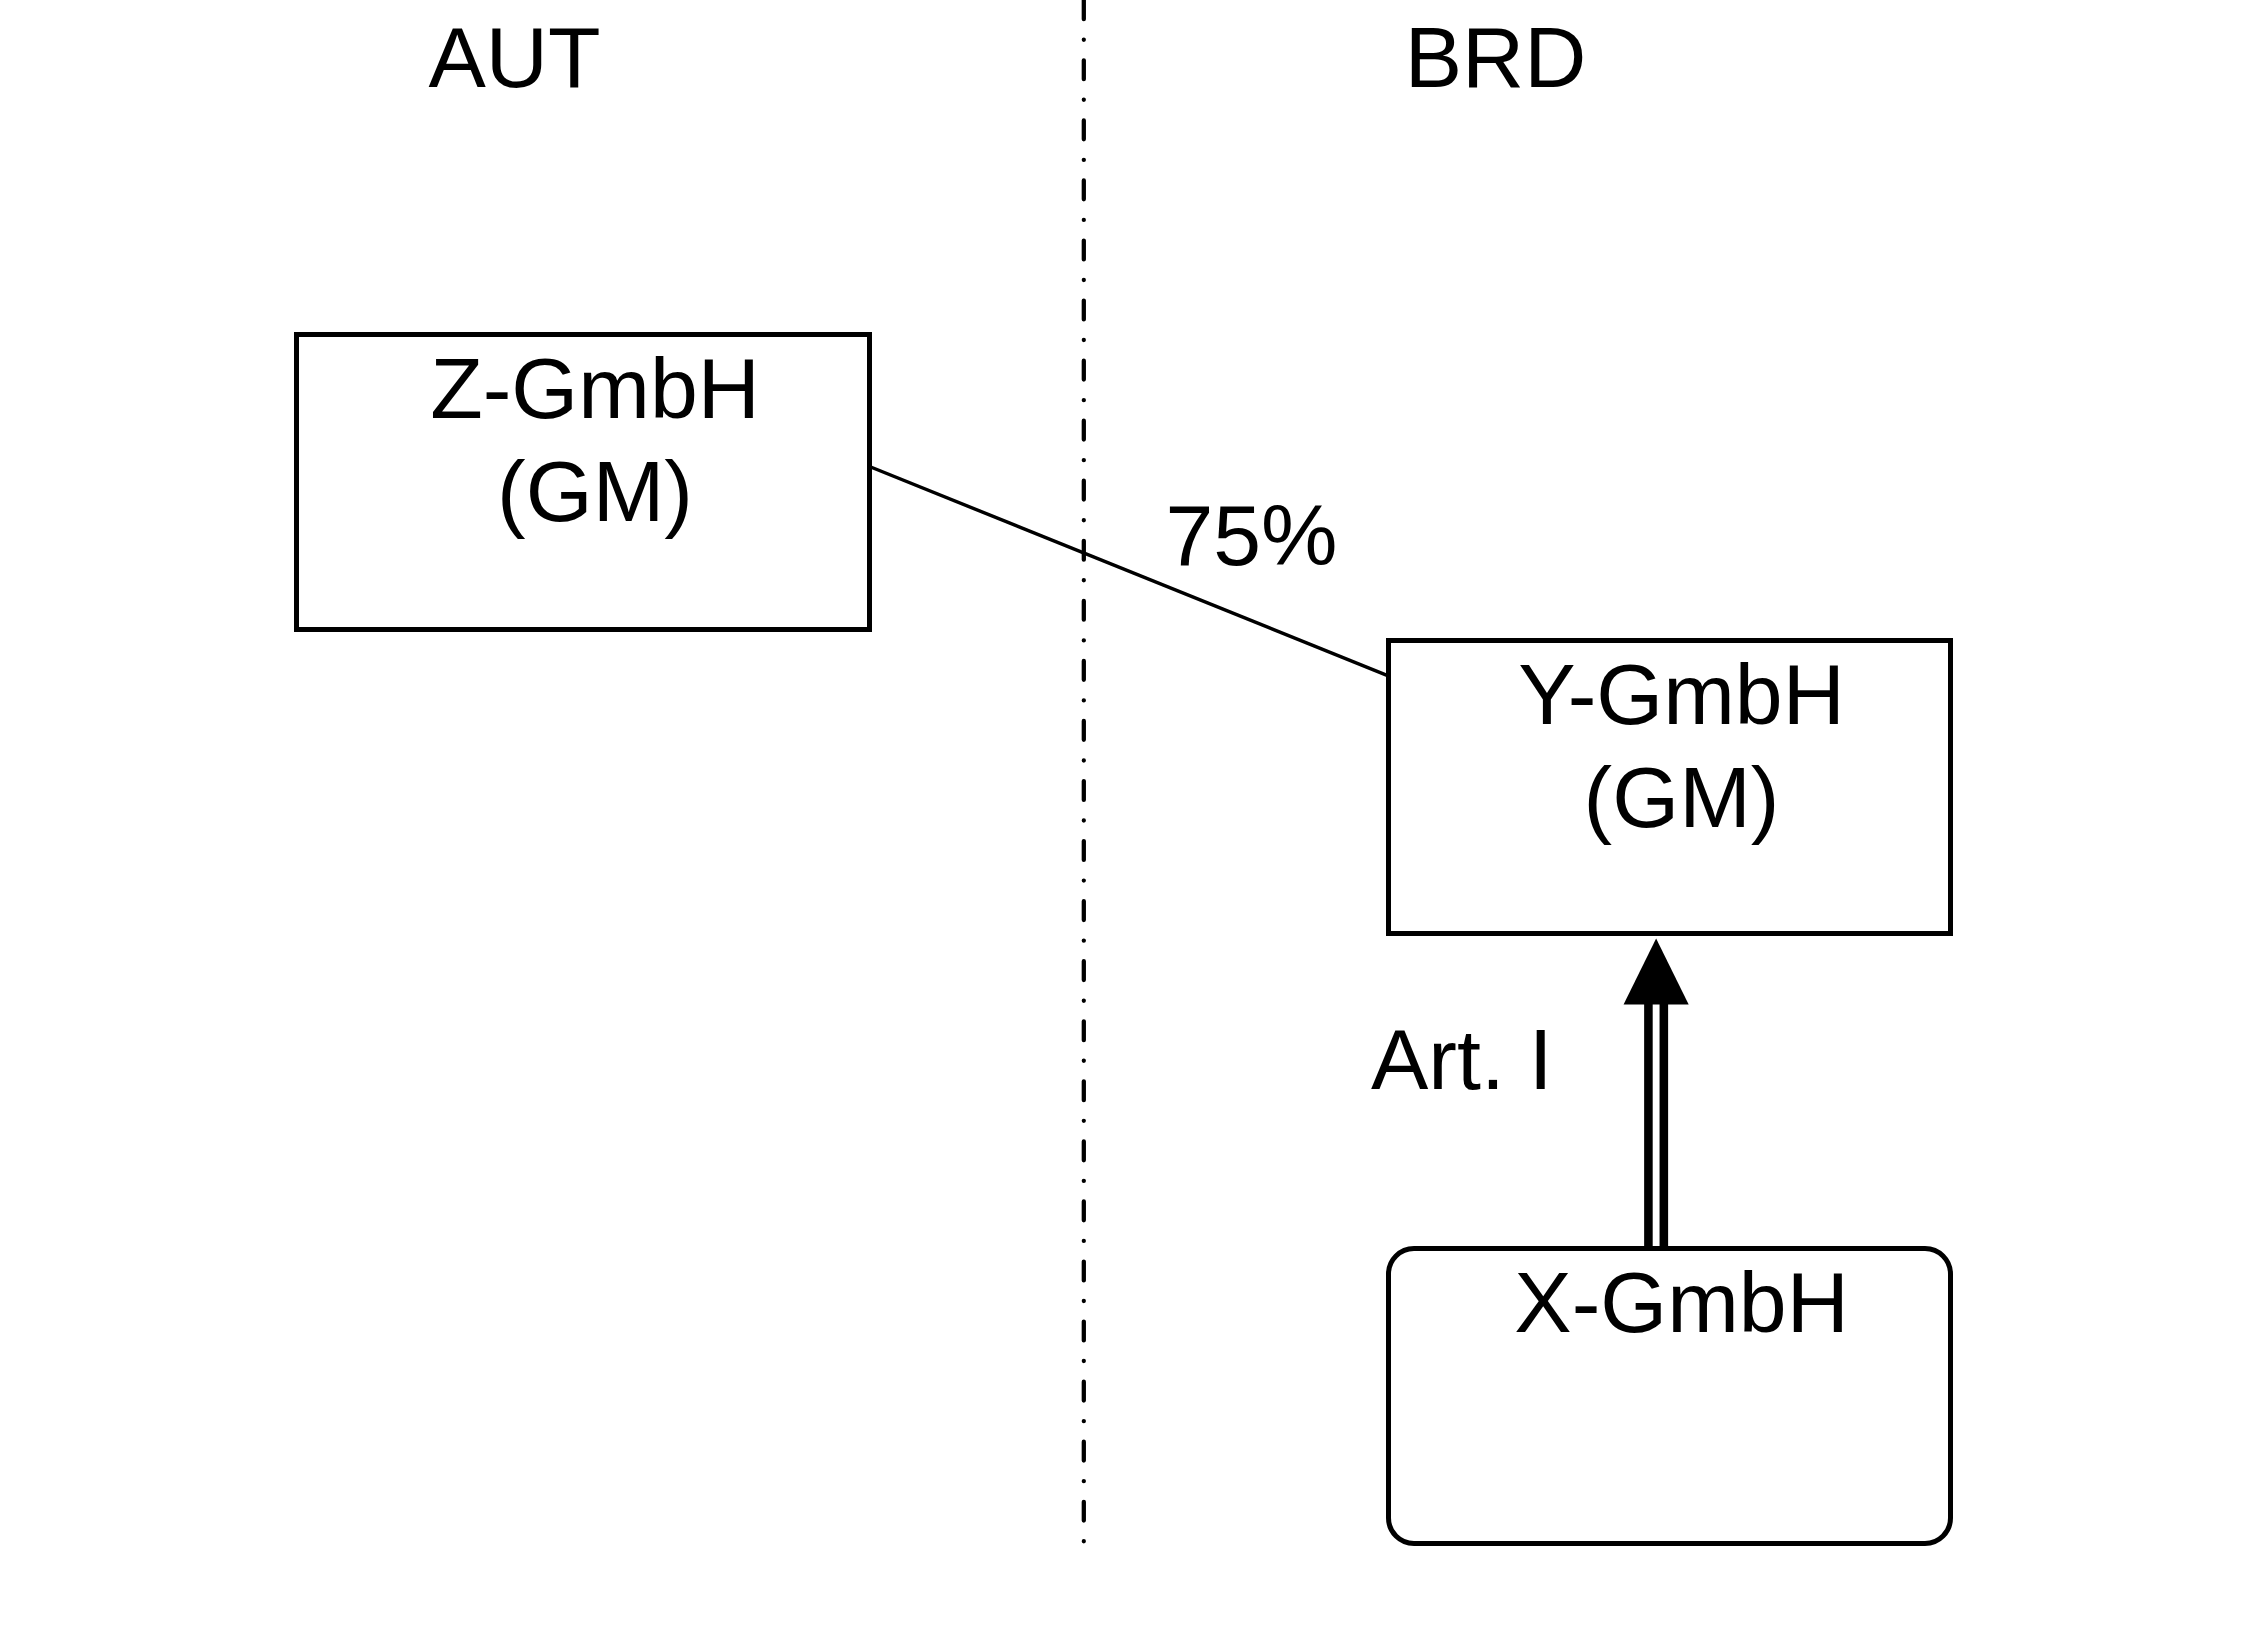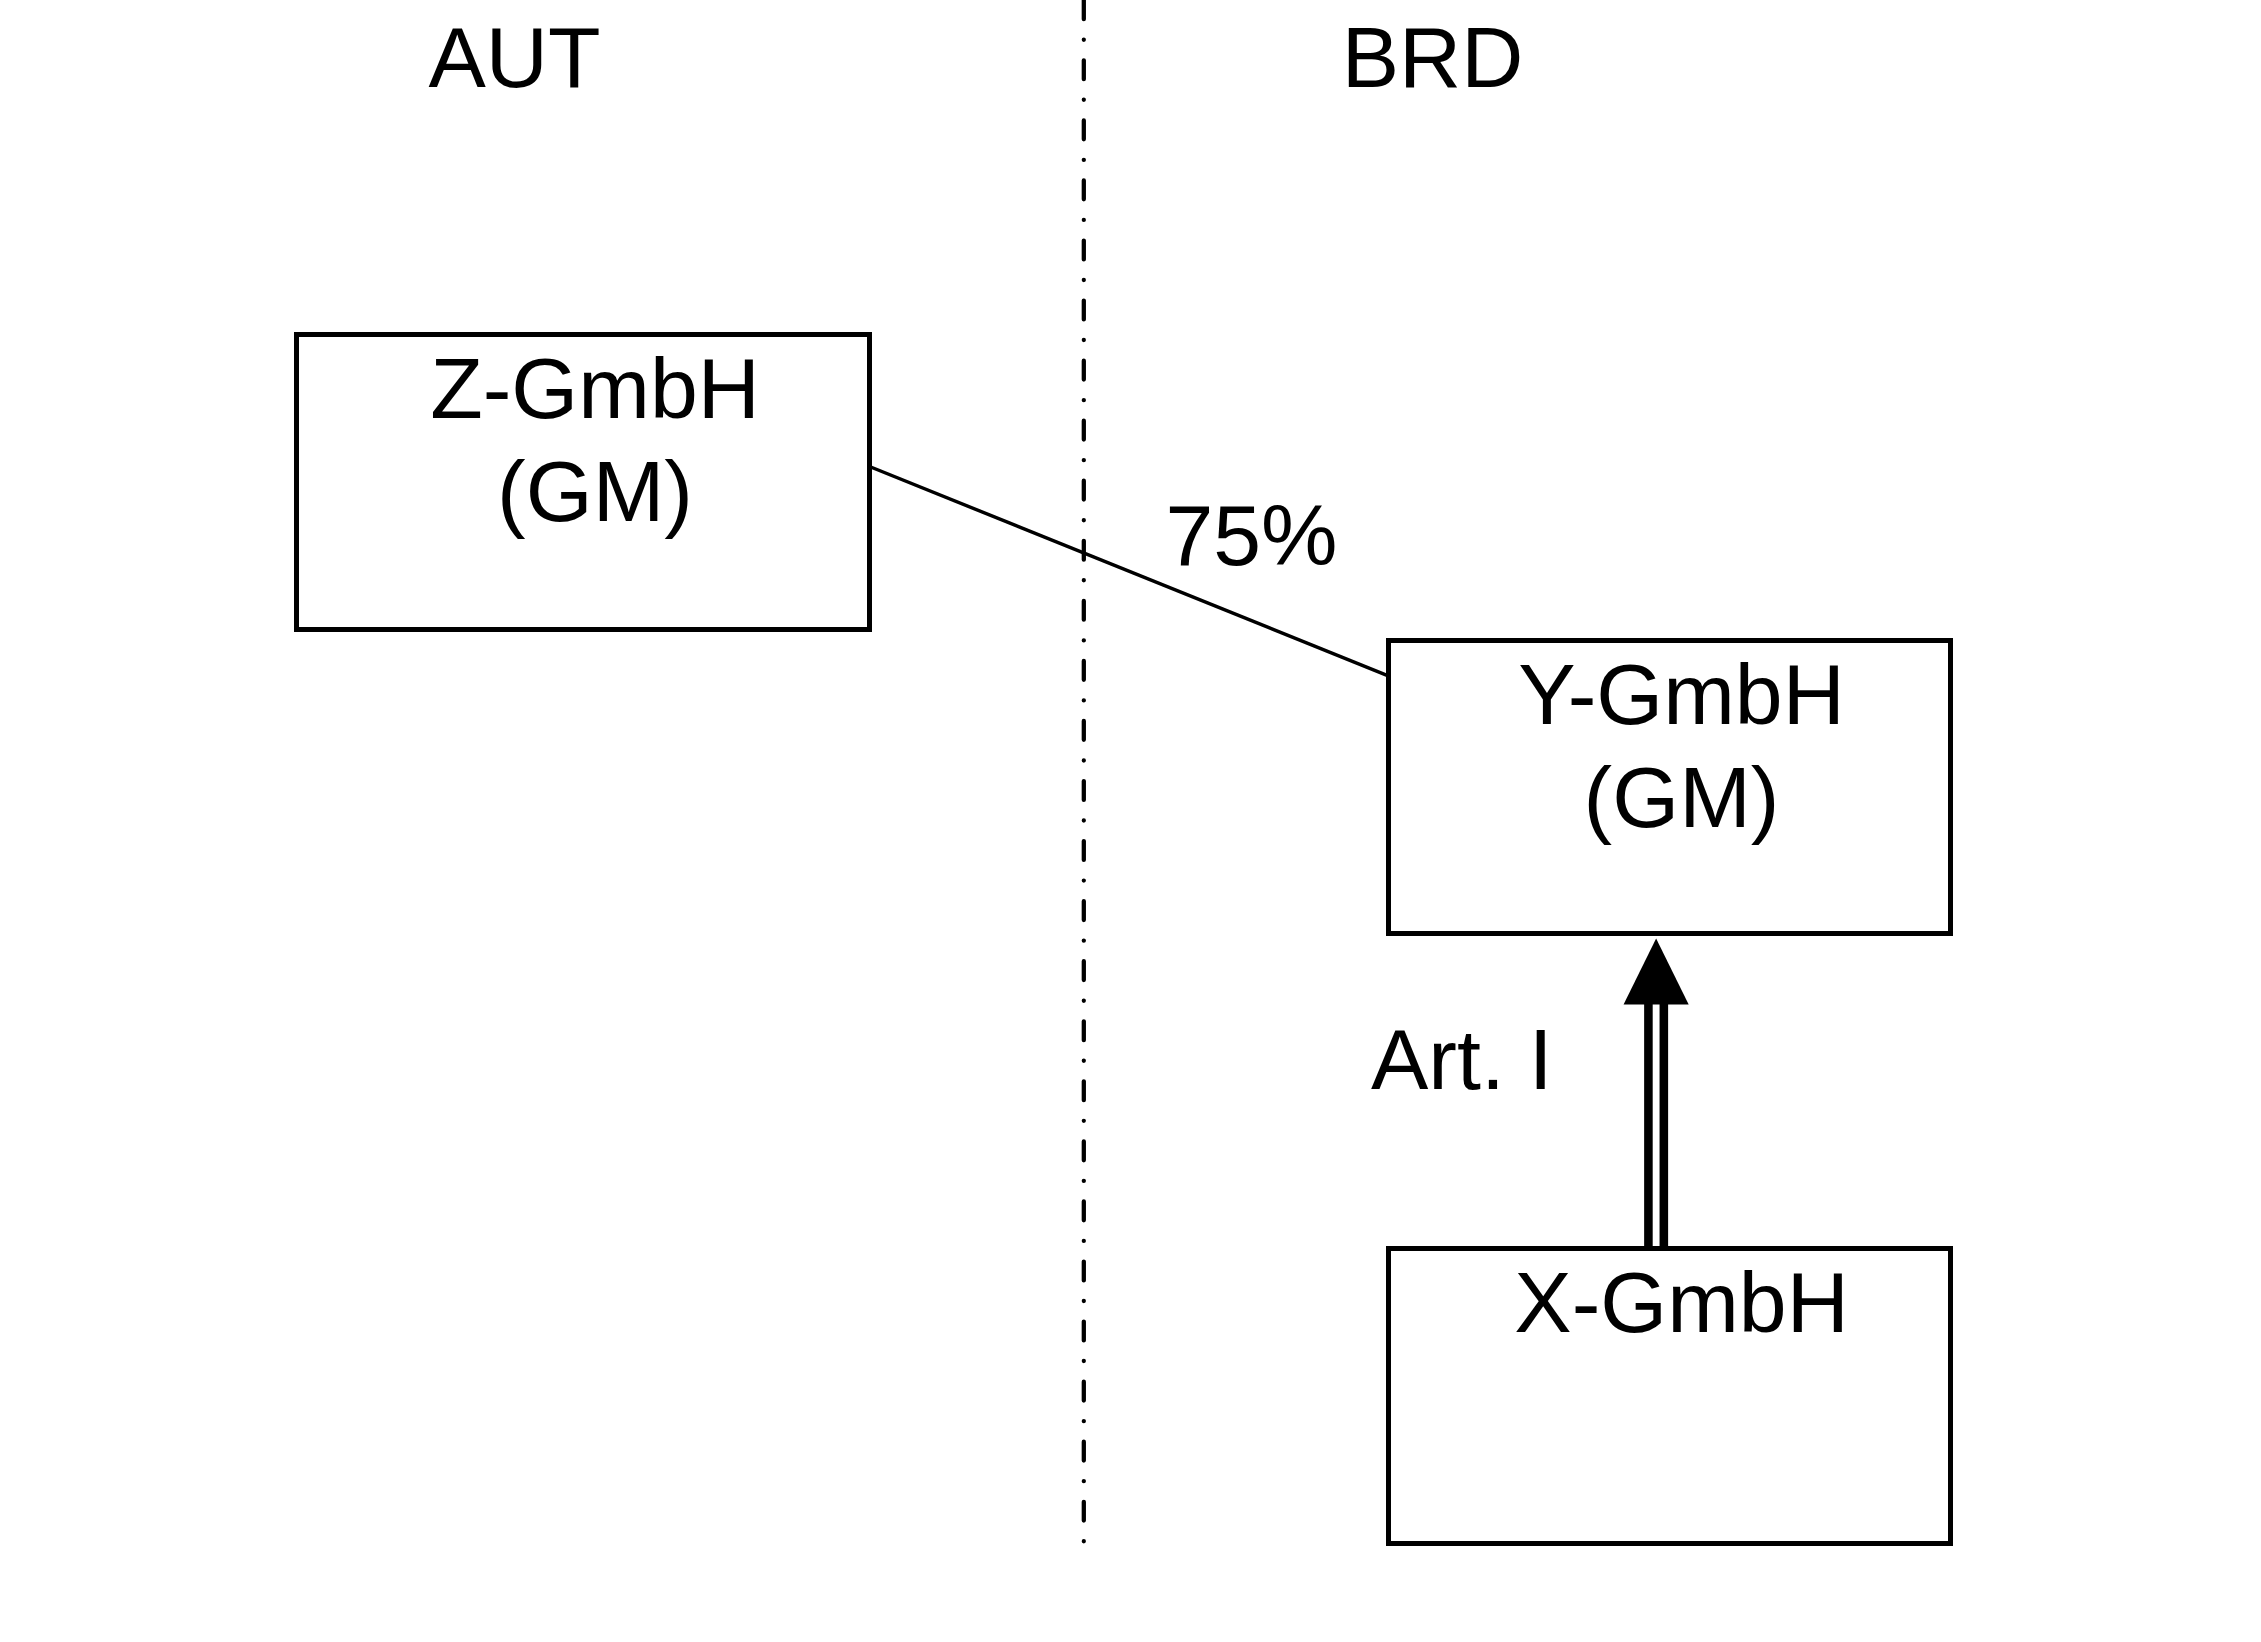--- a/index.html
+++ b/index.html
@@ -30,35 +30,35 @@
   .region-label{
     position:absolute;
     top:8.6px;
     width:343px;
     font-size:86px;
     line-height:96px;
     text-align:center;
     white-space:nowrap;
   }
   .region-label.left{ left:343px; }
-  .region-label.right{ left:1261px; }
+  .region-label.right{ left:1324px; }
   .company-box{
     position:absolute;
     box-sizing:border-box;
     border:5.1px solid var(--ink);
     background:var(--bg);
     text-align:center;
     font-size:86px;
     line-height:103px;
     white-space:nowrap;
     padding-left:24px;
   }
   .company-box.z{ left:294px;  top:332px;  width:578px; height:300px; }
   .company-box.y{ left:1386px; top:638px;  width:567px; height:298px; }
-  .company-box.x{ left:1386px; top:1246px; width:567px; height:300px; }
+  .company-box.x{ left:1386px; top:1246px; width:567px; height:300px;border-radius:28px; }
   .edge-label{
     position:absolute;
     font-size:86px;
     line-height:96px;
     white-space:nowrap;
   }
   .edge-label.pct{
     left:1080px;
     top:464px;
     width:343px;

